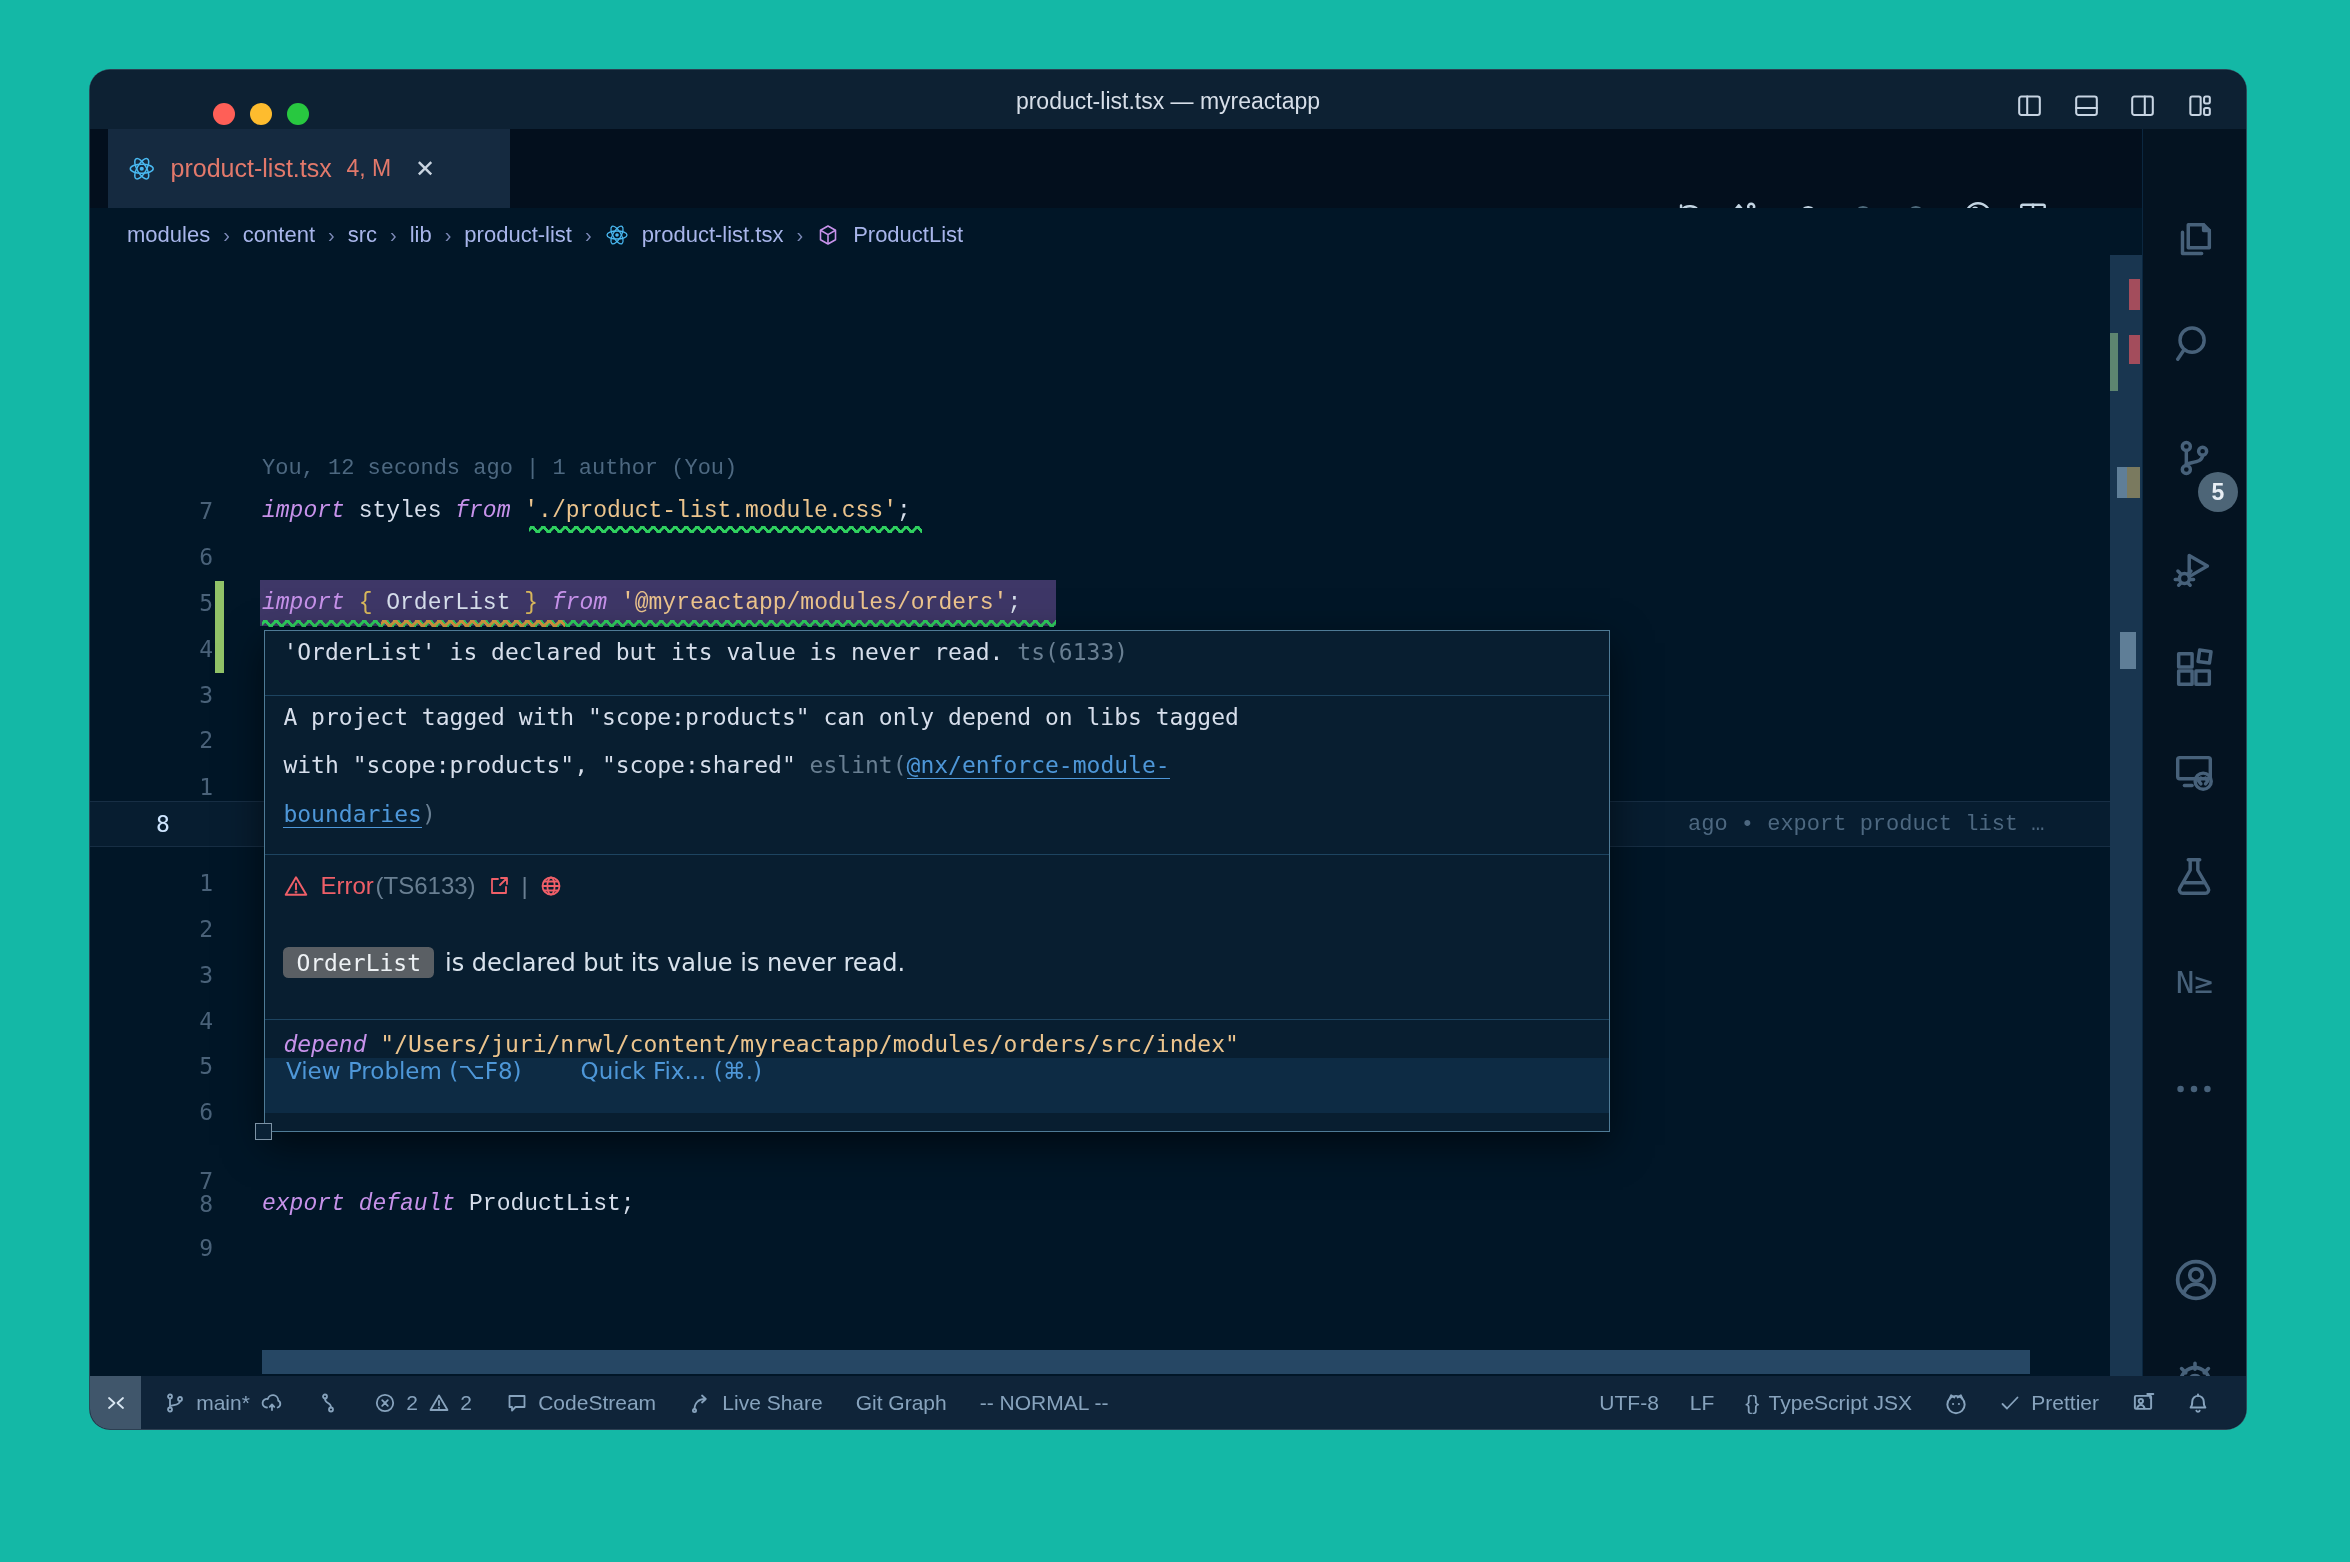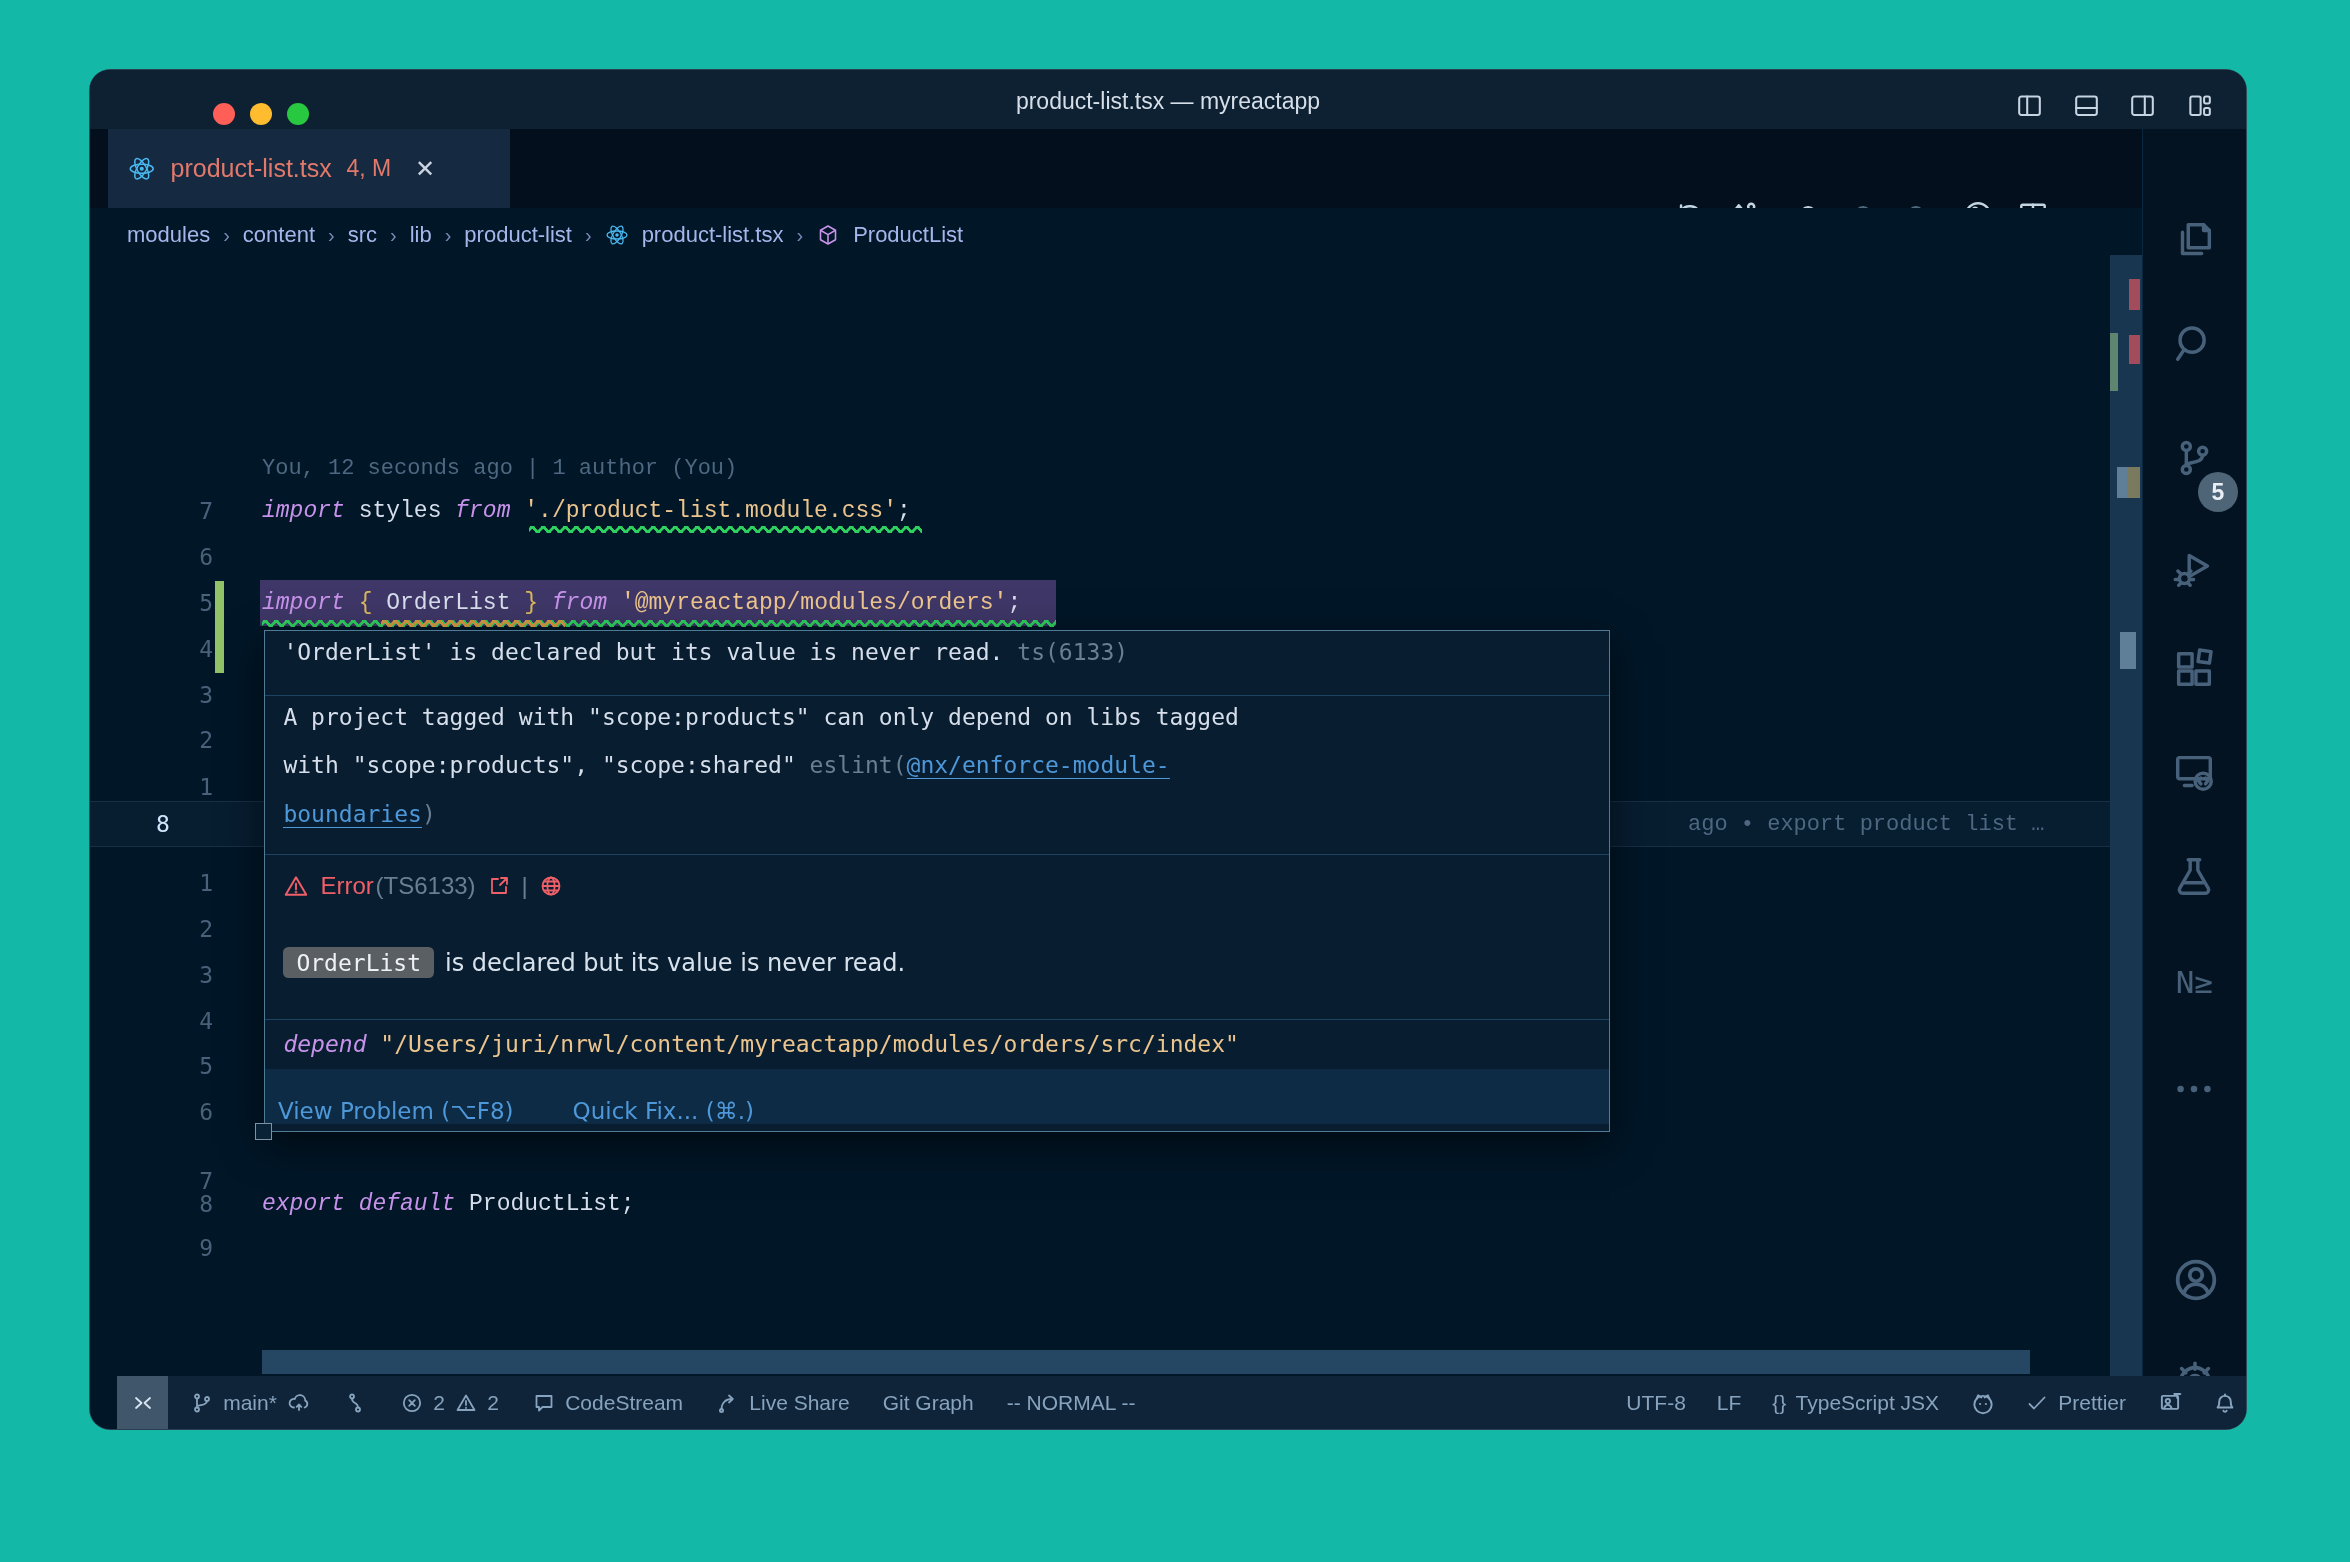--- a/index.html
+++ b/index.html
@@ -42,31 +42,31 @@
   
   #vslider{position:absolute;left:2020px;top:-7.3px;width:33px;height:1265px;background:rgba(84,130,176,0.30);}
   #hslider{position:absolute;left:172px;top:1088px;width:1768px;height:24px;background:rgba(84,130,176,0.45);}
   .mark{position:absolute;}
   
   #tooltip{position:absolute;left:174px;top:368px;width:1346px;height:502px;background:#081e30;border:1.8px solid #4f7b96;box-sizing:border-box;box-shadow:0 13px 37px rgba(0,0,0,0.55);}
   .tt-div{position:absolute;left:0;width:100%;height:0;border-top:1.8px solid #1d4460;}
   .tt-row{position:absolute;left:18.4px;white-space:pre;font-size:23px;font-family:"DejaVu Sans Mono",monospace;color:#d6deeb;}
   .tt-dim{color:#697f92;}
   .tt-link{color:#4e97d8;border-bottom:1.8px solid #4e97d8;}
-  #tt-actions{position:absolute;left:0;top:438px;width:100%;height:55px;background:#0d2b44;display:flex;align-items:flex-end;gap:59px;padding-left:13px;box-sizing:border-box;font-family:"DejaVu Sans",sans-serif;font-size:23px;color:#4e97d8;}
+  #tt-actions{position:absolute;left:0;top:427px;width:100%;height:55px;background:#0d2b44;display:flex;align-items:flex-start;gap:59px;padding-left:21px;box-sizing:border-box;font-family:"DejaVu Sans",sans-serif;font-size:23px;color:#4e97d8;}
   #tt-error-row{position:absolute;left:18.4px;top:231px;height:48px;display:flex;align-items:center;gap:11px;font-size:24px;color:#ef5f68;}
   #tt-chip-row{position:absolute;left:18.4px;top:303px;height:57px;display:flex;align-items:center;font-size:24px;color:#d8e2ec;font-family:"DejaVu Sans",sans-serif;}
   #tt-chip{background:#5a5f64;color:#eef2f5;font-family:"DejaVu Sans Mono",monospace;font-size:23px;padding:2.8px 13px;border-radius:5.5px;margin-right:11px;}
   #grip{position:absolute;left:165px;top:861px;width:16.5px;height:16.5px;background:#0a2236;border:1.8px solid #7d93a5;box-sizing:border-box;}
   
   #activitybar{position:absolute;right:0;top:59px;width:103px;height:1247px;background:#041321;border-left:0.9px solid #0b2740;}
   .aico{position:absolute;left:50%;transform:translate(-50%,-50%);width:48px;height:48px;color:#47617a;}
   .abadge{position:absolute;border-radius:50%;background:#4d6577;color:#e8eef4;text-align:center;font-weight:bold;}
   
-  #statusbar{position:absolute;left:0;bottom:0;width:100%;height:53px;background:#0f2439;display:flex;align-items:center;color:#87a3bd;font-size:21px;margin-left:27px;}
+  #statusbar{position:absolute;left:0;bottom:0;width:100%;height:53px;background:#0f2439;display:flex;align-items:center;color:#87a3bd;font-size:21px;}
   #remote-box{width:51px;height:100%;background:#40566b;color:#d8e6f2;display:flex;align-items:center;justify-content:center;flex:0 0 auto;}
   .sgrp{display:flex;align-items:center;gap:9.2px;white-space:nowrap;}
   #sb-left{display:flex;align-items:center;gap:33px;margin-left:22px;}
   #sb-right{display:flex;align-items:center;gap:31px;margin-left:auto;margin-right:37px;}
   .sico{width:24px;height:24px;display:inline-block;vertical-align:middle;}
   svg{display:block;}
   .st{stroke:currentColor;fill:none;stroke-width:1.8;stroke-linecap:round;stroke-linejoin:round;}
 </style>
 </head>
 <body>

